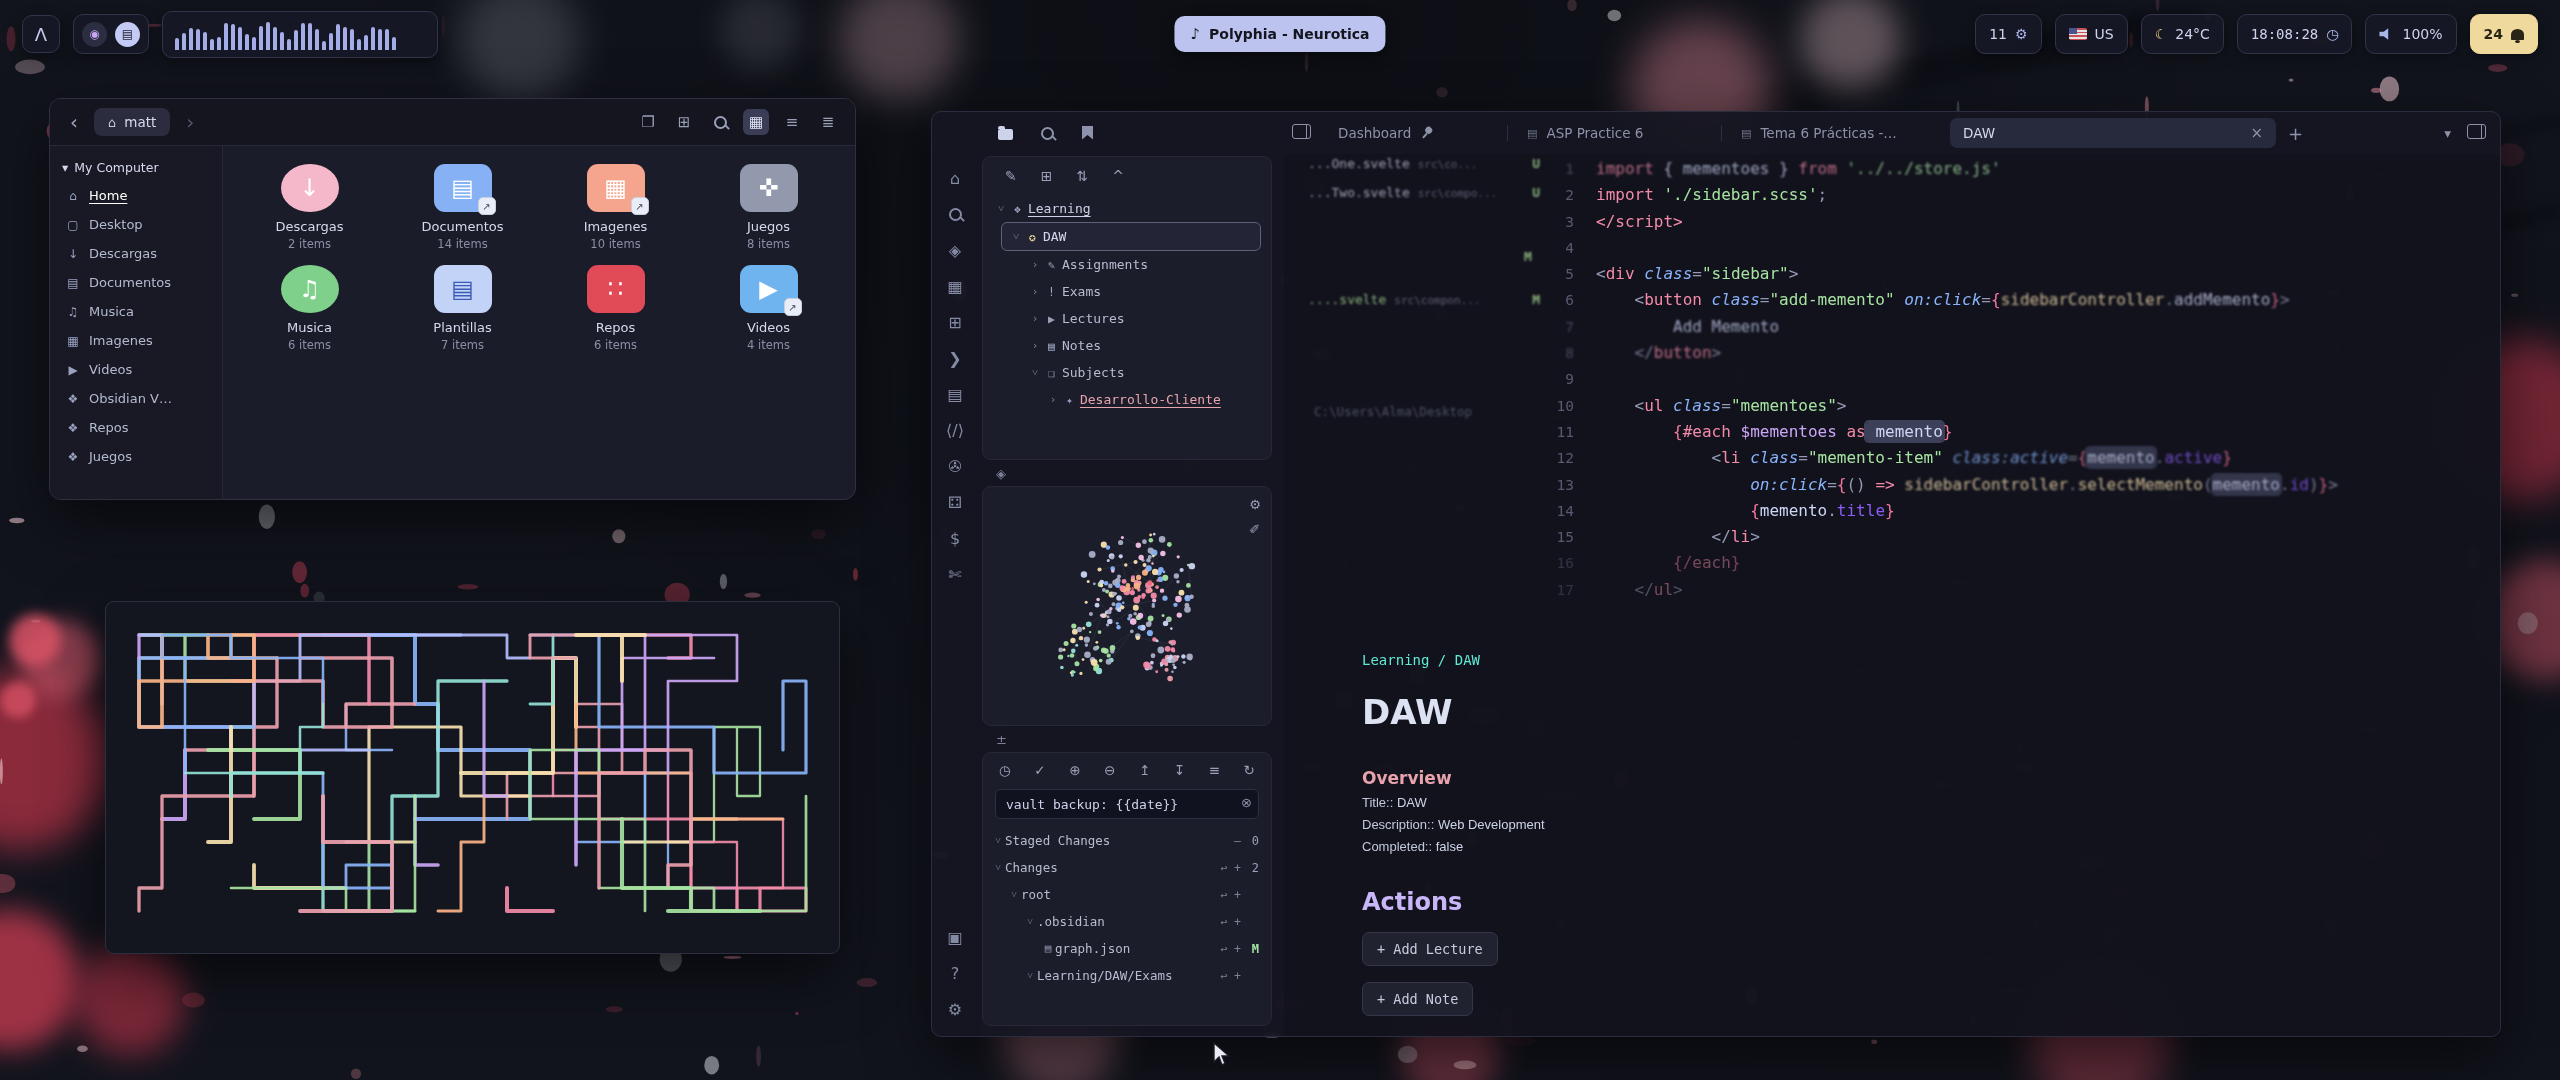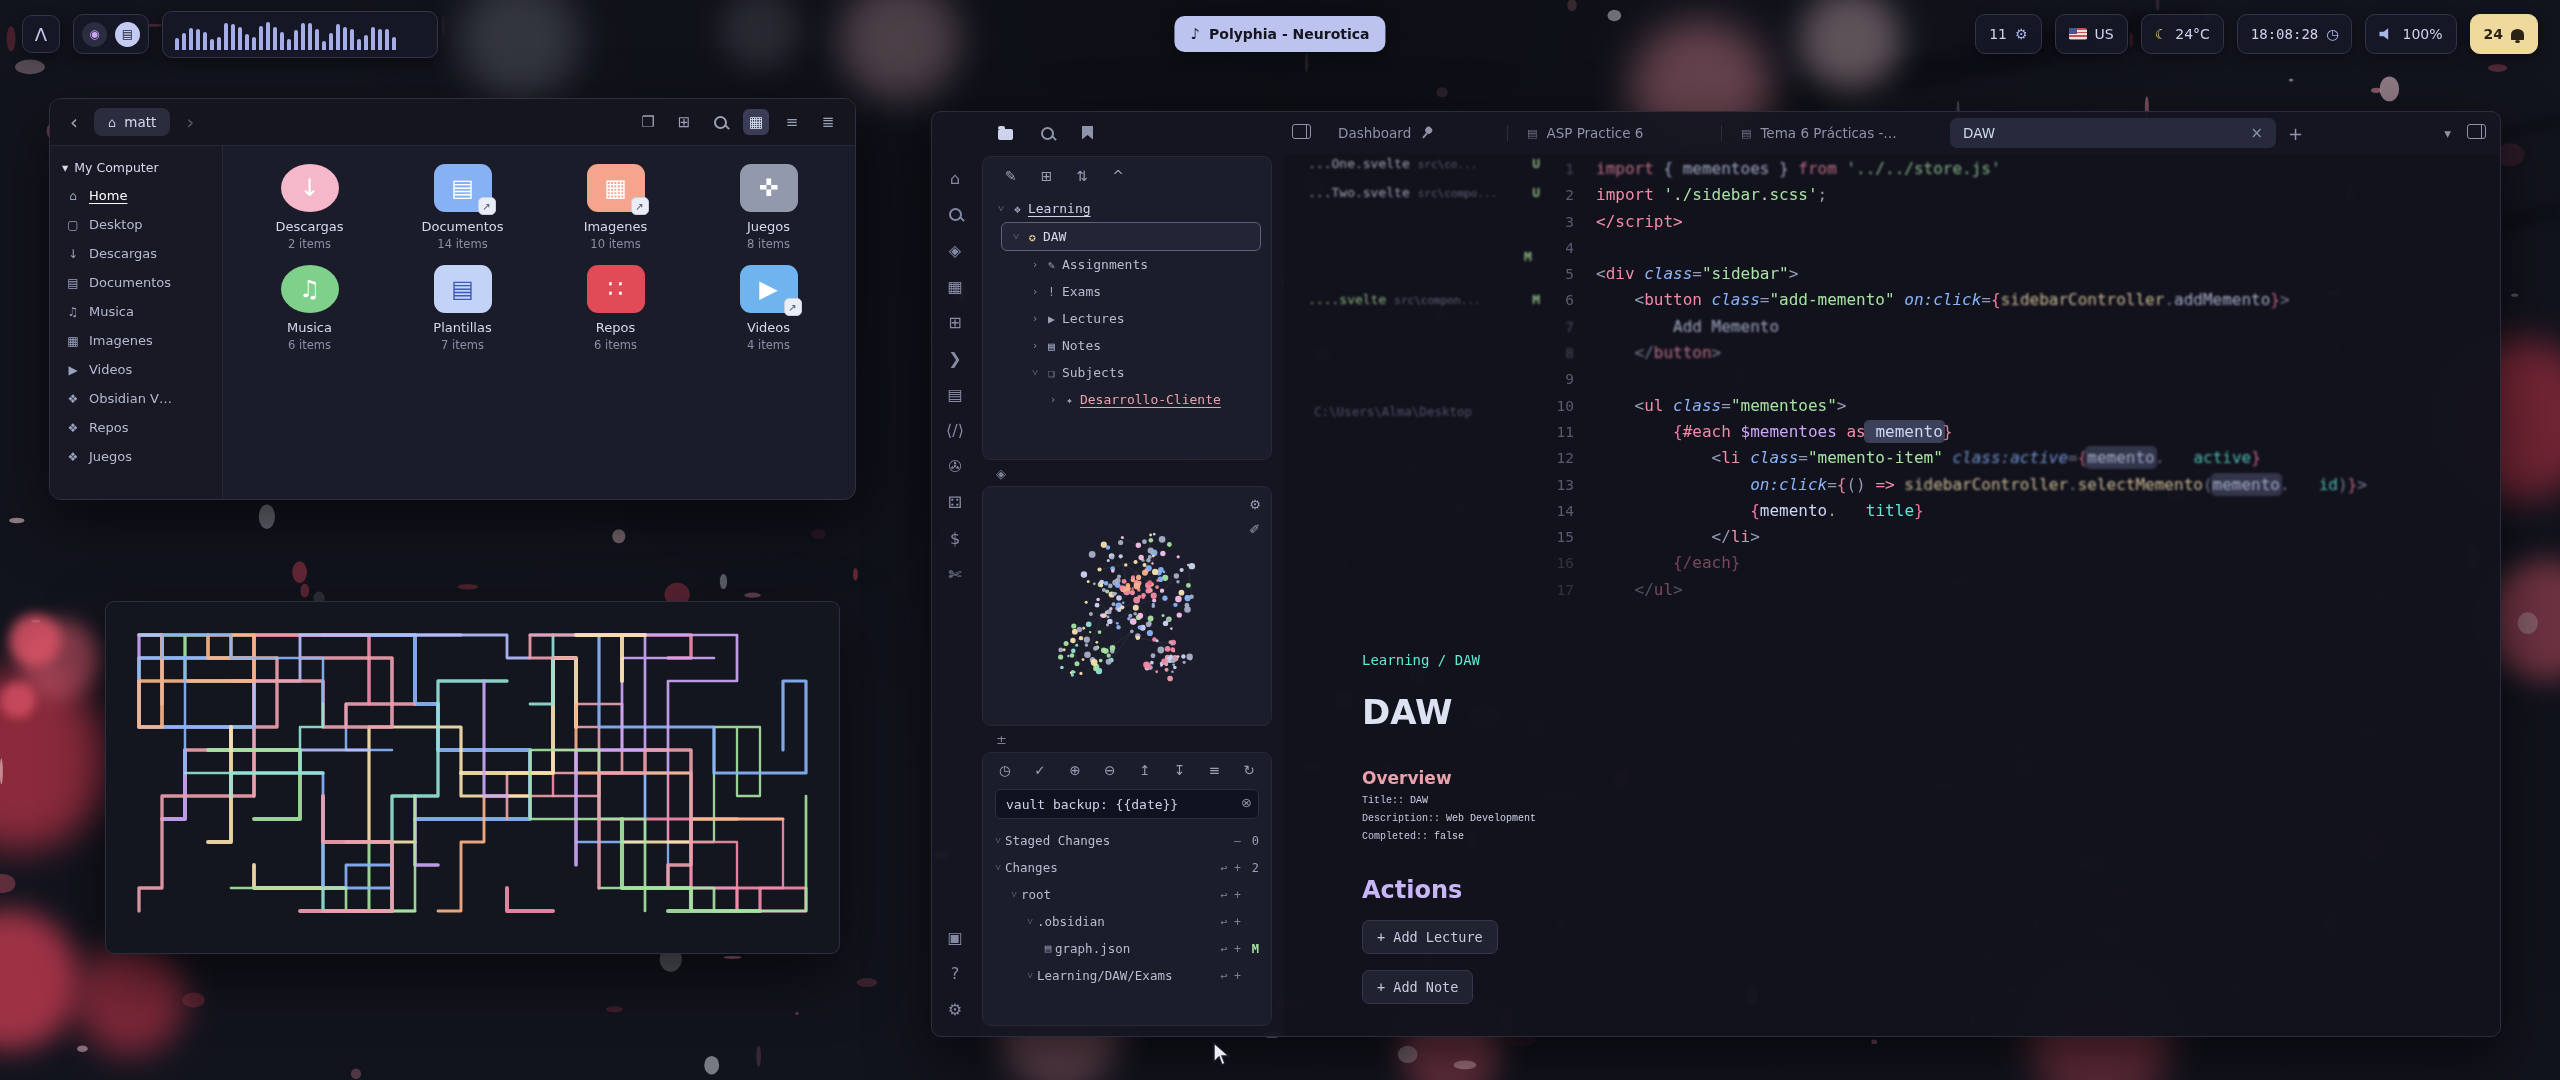--- a/index.html
+++ b/index.html
@@ -149,29 +149,29 @@
   .cblur{filter:blur(1.3px);opacity:.75;}
   .cdim{opacity:.45;}
   .bl{filter:blur(1.3px);opacity:.78;}
   .ck{color:#f38ba8;}
   .ca{color:#89b4fa;font-style:italic;}
   .cs{color:#a6e3a1;}
   .cp{color:#9399b2;}
   .cv{color:#cdd6f4;}
   .cb{color:#f2779c;}
   .cf{color:#f9e2af;}
-  .ct{color:#5eead4;margin-left:29px;}
+  .ct{color:#8b5cf6;}
   .cm{color:#cba6f7;}
   .hl{background:#3d4059;border-radius:3px;box-shadow:0 0 0 2px #3d4059;}
   
   .note{position:absolute;left:78px;top:498px;width:780px;}
   .n-crumb{font-family:"DejaVu Sans Mono",monospace;font-size:14px;color:#5eead4;}
   .n-title{font-size:34px;font-weight:bold;color:#dde2f3;margin-top:24px;}
   .n-h3{font-size:17px;font-weight:bold;color:#e8a3ad;margin-top:36px;}
-  .nfield{font-family:Liberation Mono, monospace;font-size:10px;color:#c3c9dd;margin-top:7px;}
+  .nfield{font-family:Liberation Sans, sans-serif;font-size:13px;color:#c3c9dd;margin-top:7px;}
   .nfield:first-of-type{margin-top:10px;}
   .nval{color:#ced4e8;}
   .nlink{color:#b4befe;text-decoration:underline;text-underline-offset:3px;cursor:pointer;}
   .ndiv{color:#c3c9dd;margin:0 6px;}
   .n-h2{font-size:24px;font-weight:bold;color:#c9b6f8;margin-top:34px;}
   .n-btn{display:inline-block;margin-top:16px;padding:8px 14px;background:#21222f;border:1px solid #34374b;border-radius:7px;color:#c6cbe0;font-family:"DejaVu Sans Mono",monospace;font-size:13.5px;cursor:pointer;}
   .n-btn-row{display:block;}
 
   .cursor{position:absolute;left:1212px;top:1042px;z-index:9;}
 </style>

